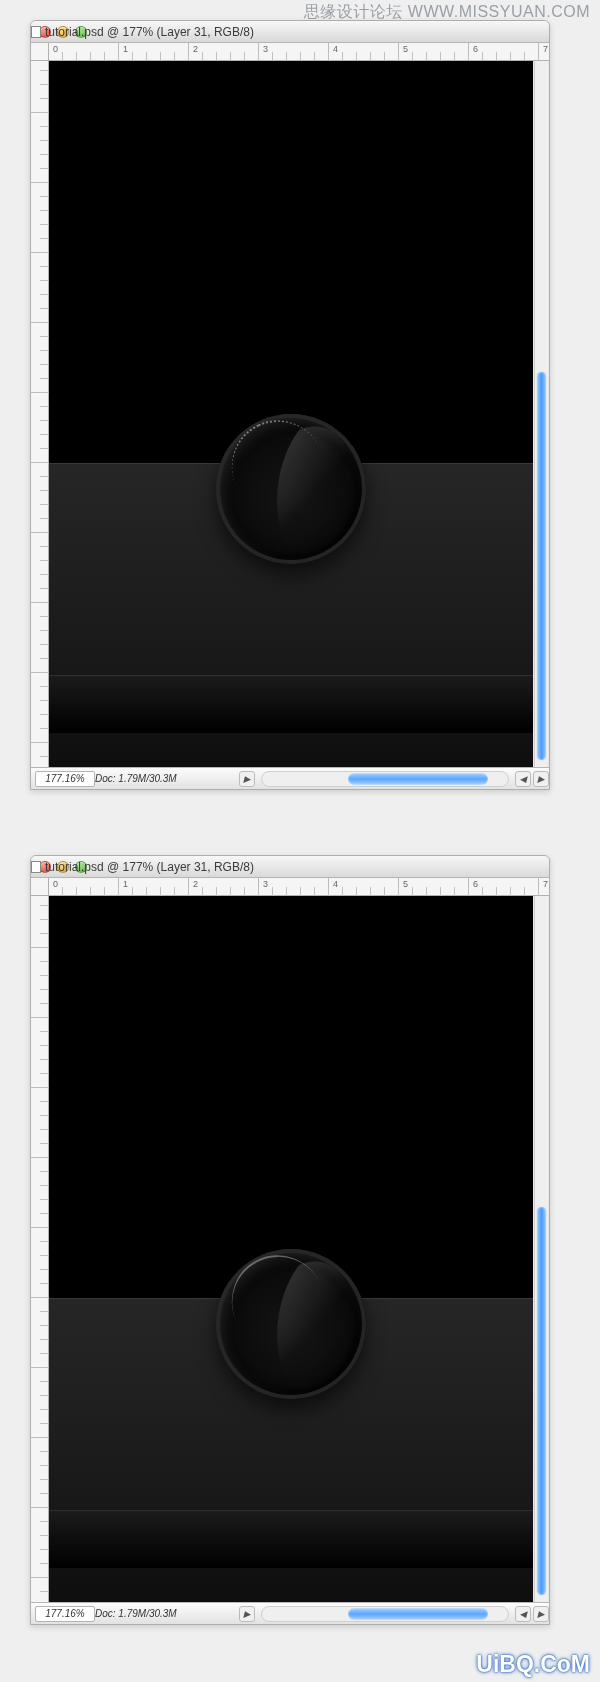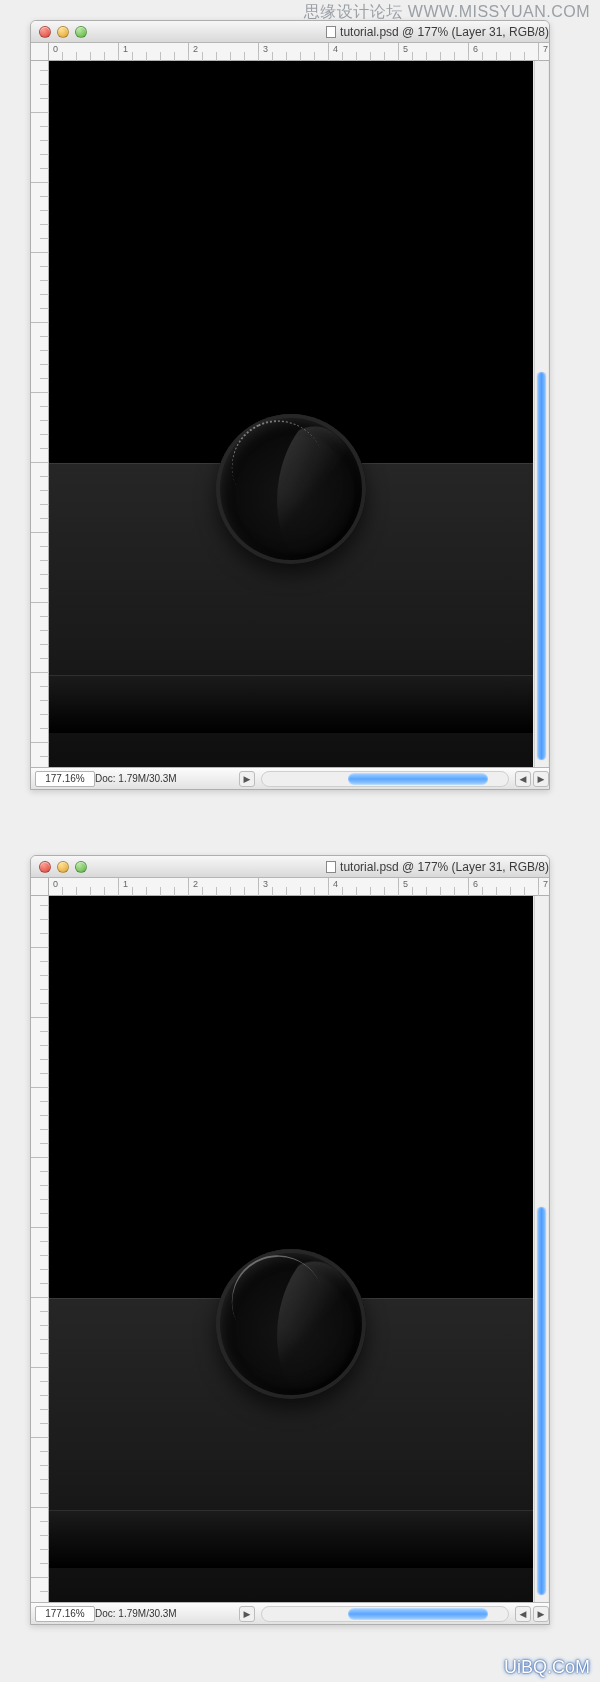--- a/index.html
+++ b/index.html
@@ -15,22 +15,22 @@
   .watermark-top {
     position: absolute;
     top: 2px; right: 10px;
     font-size: 16px;
     color: #9aa0a6;
     letter-spacing: 0.5px;
   }
   .watermark-bottom {
     position: absolute;
     bottom: 4px; right: 10px;
-    font-size: 18px;
-    font-weight: normal;
+    font-size: 23px;
+    font-weight: bold;
     color: #fff;
     text-shadow: 0 0 4px #3080ff, 0 0 2px #000;
   }
   .win {
     position: absolute;
     left: 30px;
     width: 520px;
     height: 770px;
     background: #e8e7e6;
     border: 1px solid #aeaeae;
@@ -58,21 +58,21 @@
     border: 1px solid rgba(0,0,0,0.25);
     box-shadow: inset 0 1px 1px rgba(255,255,255,0.6);
   }
   .tlight.red { background: radial-gradient(circle at 35% 30%, #ff9a8f, #d6443a); }
   .tlight.yellow { background: radial-gradient(circle at 35% 30%, #ffe08c, #e0a030); }
   .tlight.green { background: radial-gradient(circle at 35% 30%, #b6e7a0, #58b33c); }
   .title {
     position: absolute; left: 0; right: 0; text-align: center;
     font-size: 12px; color: #3b3b3b;
     pointer-events: none;
-    display: flex; justify-content: flex-end; align-items: center; gap: 4px;
+    display: flex; justify-content: flex-start; align-items: center; gap: 4px;
   }
   .title .doc-icon {
     width: 10px; height: 12px; background: #fff;
     border: 1px solid #888; display: inline-block;
   }
 
   
   .ruler-h {
     position: absolute; top: 22px; left: 18px; right: 0; height: 18px;
     background: repeating-linear-gradient(
@@ -184,21 +184,21 @@
     background: linear-gradient(to right, #8cc4ff, #4e9dff 50%, #8cc4ff);
     box-shadow: inset 0 0 2px rgba(255,255,255,0.8), 0 0 1px rgba(0,0,0,0.3);
   }
 
   
   .statusbar {
     position:absolute; left:0; right:0; bottom:0; height:22px;
     background: linear-gradient(to bottom, #fcfcfc, #e2e2e2);
     border-top: 1px solid #b6b6b6;
     display:flex; align-items:center;
-    font-size:10px; color:#333;
+    font-size:10px; color:#333;font-style:italic;
   }
   .zoombox {
     width: 60px; height: 16px; margin-left:4px;
     border:1px solid #b4b4b4; background:#fff; border-radius:2px;
     display:flex; align-items:center; justify-content:center;
   }
   .docinfo {
   }
   .hscroll-track {
     position:absolute; left: 230px; right: 40px; top:3px; height:16px;

